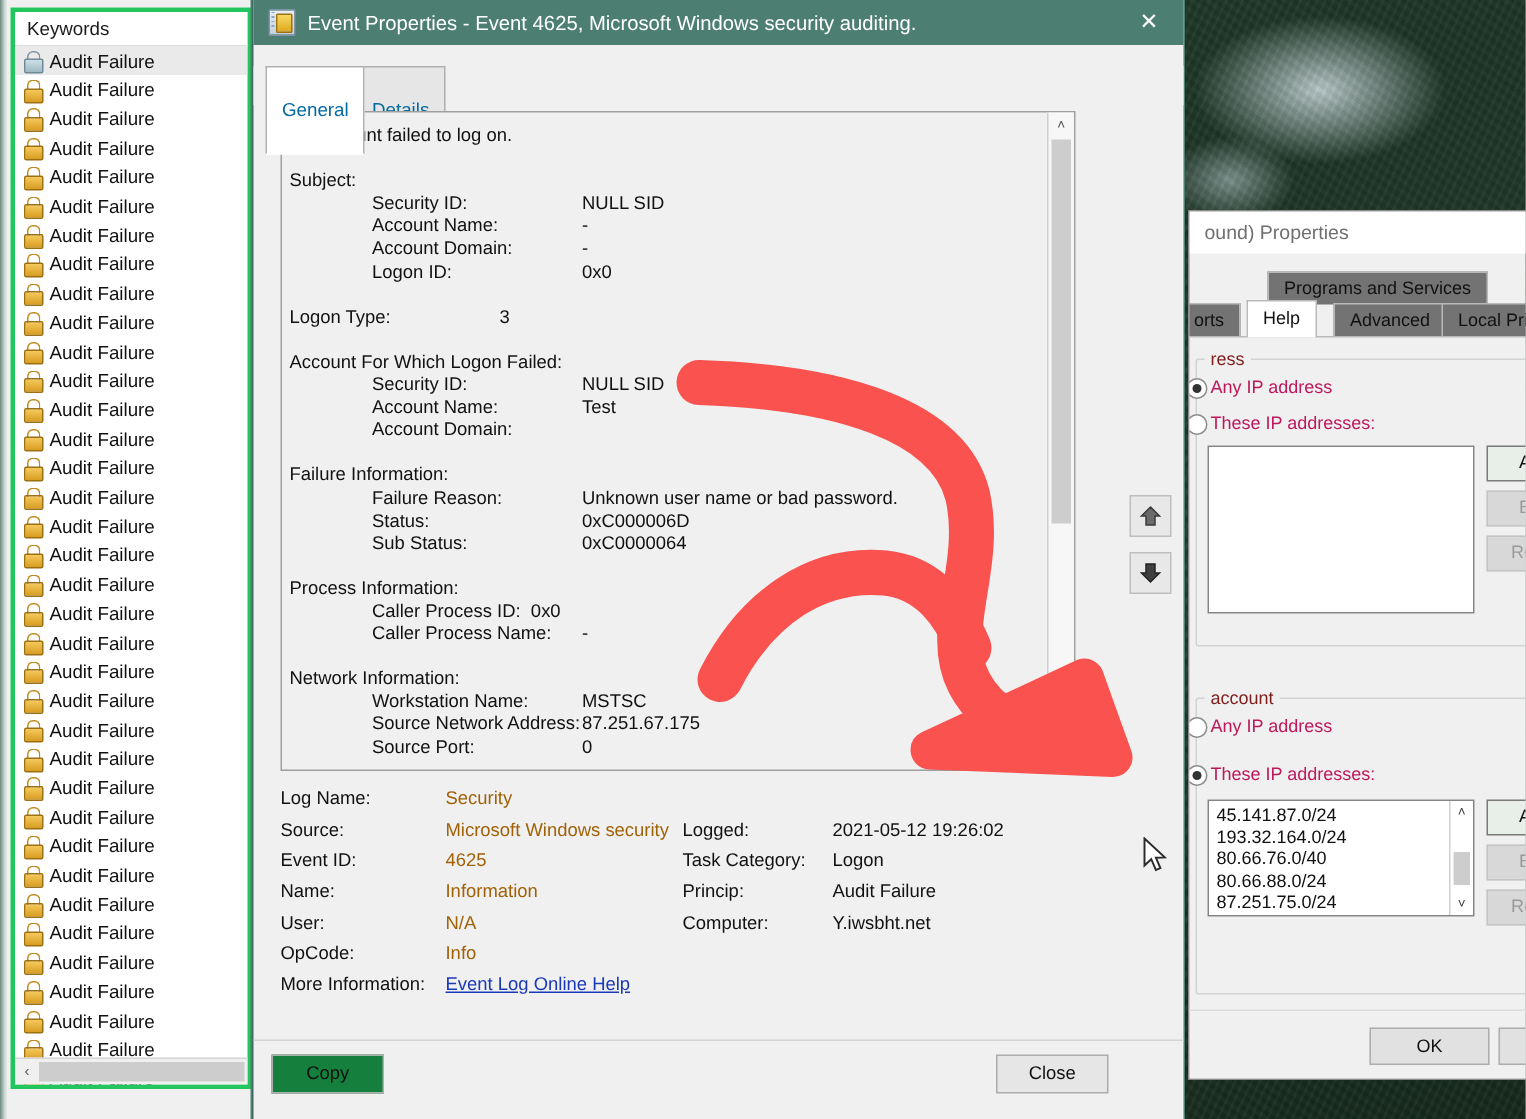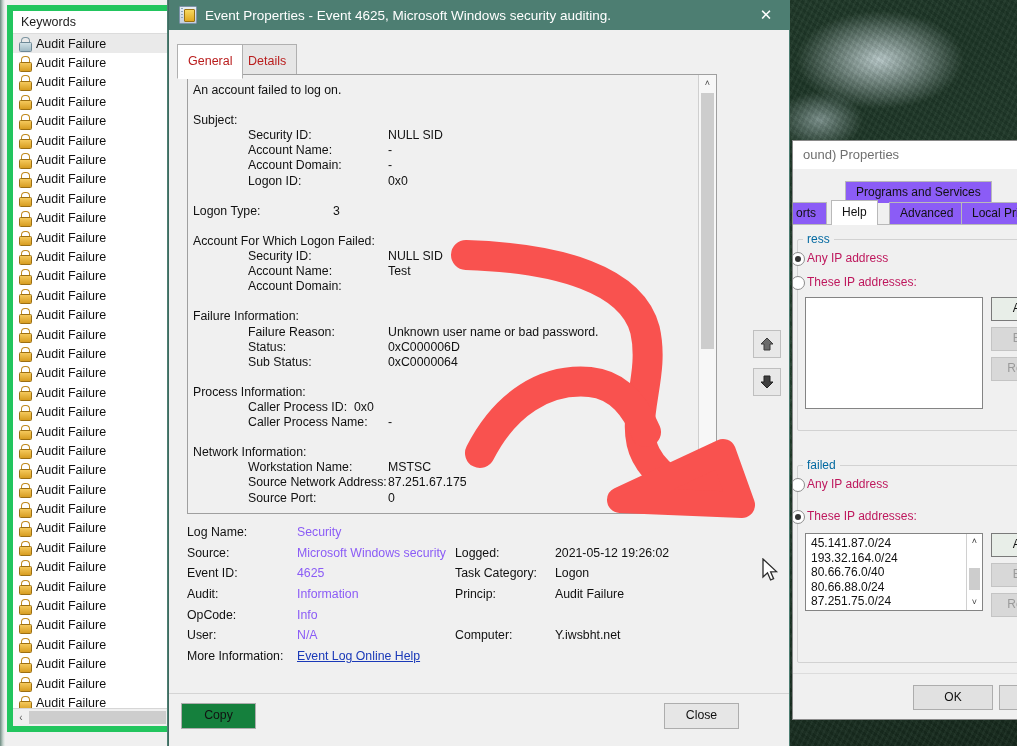--- a/index.html
+++ b/index.html
@@ -28,21 +28,21 @@
   }
   
   #evlist{
     position:absolute;left:0;top:0;width:168px;height:746px;
     background:#f0f0f0;border-right:1px solid #9a9a9a;z-index:5;
   }
   #evlist .edge{position:absolute;left:0;top:0;width:5px;height:746px;
     background:linear-gradient(90deg,#6d8b80,#c9d6d1 60%,#eef1ef);}
   #evlist-inner{
     position:absolute;left:7px;top:5px;width:155px;height:715px;
-    background:#ffffff;border:6px solid #22c55e;overflow:hidden;
+    background:#ffffff;border:3px solid #22c55e;overflow:hidden;
   }
   #kw-header{
     height:22px;line-height:22px;padding-left:8px;font-size:12.5px;color:#1b1b1b;
     background:#fff;border-bottom:1px solid #dcdcdc;
   }
   .kw-row{
     height:19.4px;display:flex;align-items:center;padding-left:5px;
     font-size:12.5px;color:#111;white-space:nowrap;
   }
   .kw-row.sel{background:#eaeaea;}
@@ -69,26 +69,26 @@
   #fw{
     position:absolute;left:792px;top:140px;width:280px;height:578px;
     background:#f0f0f0;border:1px solid #8a8a8a;z-index:6;
     font-size:12px;color:#111;overflow:hidden;
   }
   #fw-title{height:28px;line-height:28px;padding-left:10px;font-size:13px;color:#6f6f6f;background:#fff;}
   #fw-tabstrip{position:absolute;left:0;top:40px;width:280px;height:44px;}
   .fw-tabrow{position:absolute;left:0;width:280px;height:22px;}
   .fw-tab{
     position:absolute;height:21px;line-height:21px;padding:0 10px;font-size:12px;
-    background:#8b5cf6;border:1px solid #b9b9b9;border-bottom:none;color:#111;white-space:nowrap;
+    background:#737373;border:1px solid #b9b9b9;border-bottom:none;color:#111;white-space:nowrap;
   }
   .fw-tab.active{background:#fff;height:24px;line-height:23px;border-bottom:none;z-index:3;}
   #fw-body{position:absolute;left:0;top:83px;width:280px;height:450px;background:#f0f0f0;border-top:1px solid #b9b9b9;}
   .fw-group{position:absolute;left:4px;width:272px;border:1px solid #d2d2d2;border-radius:2px;}
-  .fw-legend{position:absolute;font-size:12px;color:#0369a1;background:#f0f0f0;padding:0 4px;}
+  .fw-legend{position:absolute;font-size:12px;color:#7f1d1d;background:#f0f0f0;padding:0 4px;}
   .radio{position:absolute;width:12px;height:12px;border-radius:50%;border:1px solid #8c8c8c;background:#fff;}
   .radio.on:after{content:"";position:absolute;left:3px;top:3px;width:6px;height:6px;border-radius:50%;background:#333;}
   .fw-lab{position:absolute;font-size:12px;color:#be185d;white-space:nowrap;}
   .fw-listbox{
     position:absolute;background:#fff;border:1px solid #848484;overflow:hidden;
     font-size:12px;color:#111;
   }
   .fw-listbox .ip{padding-left:5px;line-height:14.6px;white-space:nowrap;}
   .fw-vscroll{position:absolute;right:0;top:0;width:15px;height:100%;background:#fff;border-left:1px solid #d0d0d0;}
   .fw-vscroll .ar{height:15px;text-align:center;font-size:9px;color:#3a3a3a;line-height:15px;}
@@ -117,21 +117,21 @@
     background:linear-gradient(180deg,#e9eef4,#c3cfdc);border:1px solid #7d93a8;border-radius:1px;
   }
   #evp-icon:before{content:"";position:absolute;left:1px;top:1px;width:2px;height:12px;
     background:repeating-linear-gradient(180deg,#8fa6ba 0 1px,transparent 1px 3px);}
   #evp-icon:after{content:"";position:absolute;left:4px;top:2px;width:9px;height:11px;
     background:linear-gradient(180deg,#f7d85f,#e0a920);border:1px solid #9a7212;border-radius:1px;}
   #evp-close{position:absolute;right:0;top:0;width:46px;height:30px;line-height:30px;text-align:center;
     color:#fff;font-size:15px;}
   #evp-tabs{height:26px;position:relative;background:#f0f0f0;margin-top:14px;}
   .ev-tab{
-    position:absolute;top:0;height:25px;line-height:24px;padding:4px 10px;font-size:12.5px;color:#b91c1c;
+    position:absolute;top:0;height:25px;line-height:24px;padding:16px 10px;font-size:12.5px;color:#0369a1;
     background:#e6e6e6;border:1px solid #b0b0b0;
   }
   .ev-tab.active{background:#fff;border-bottom-color:#fff;z-index:2;}
   #ev-textbox-wrap{position:absolute;left:18px;top:74px;width:528px;height:438px;
     background:#f0f0f0;border:1px solid #9f9f9f;}
   #ev-text{
     position:absolute;left:0;top:0;width:505px;height:436px;padding:8px 0 0 5px;
     font-size:12.3px;color:#111;line-height:15.1px;box-sizing:border-box;
     white-space:pre;
   }
@@ -144,21 +144,21 @@
   }
   #ev-vscroll .ar{height:17px;line-height:17px;text-align:center;font-size:9px;color:#4a4a4a;}
   #ev-vscroll .th{position:absolute;left:2px;top:18px;width:13px;height:256px;background:#cdcdcd;}
   .navbtn{
     position:absolute;left:584px;width:26px;height:26px;background:#e8e8e8;border:1px solid #bfbfbf;
     display:flex;align-items:center;justify-content:center;
   }
   #ev-details{position:absolute;left:18px;top:522px;width:560px;font-size:12.3px;color:#111;}
   .drow{display:flex;height:20.6px;align-items:center;}
   .dk{width:110px;flex:0 0 auto;color:#111;}
-  .dv{width:158px;flex:0 0 auto;color:#8b5cf6;}
+  .dv{width:158px;flex:0 0 auto;color:#a16207;}
   .dk2{width:100px;flex:0 0 auto;color:#111;}
   .dv2{flex:1;color:#111;}
   #ev-link{color:#1a39b8;text-decoration:underline;}
   #evp-sep{position:absolute;left:0;bottom:52px;width:620px;height:1px;background:#d4d4d4;}
   #btn-copy{position:absolute;left:12px;bottom:17px;width:73px;height:24px;line-height:23px;text-align:center;
     font-size:12.3px;background:#15803d;border:1px solid #adadad;color:#111;}
   #btn-close{position:absolute;right:50px;bottom:17px;width:73px;height:24px;line-height:23px;text-align:center;
     font-size:12.3px;background:#e6e6e6;border:1px solid #adadad;color:#111;}
   
   #redarrow{position:absolute;left:0;top:0;width:1017px;height:746px;z-index:30;pointer-events:none;}
@@ -193,21 +193,21 @@
     <div class="radio on" style="left:-2px;top:27px;"></div>
     <div class="fw-lab" style="left:14px;top:26px;">Any IP address</div>
     <div class="radio" style="left:-2px;top:51px;"></div>
     <div class="fw-lab" style="left:14px;top:50px;">These IP addresses:</div>
     <div class="fw-listbox" style="left:12px;top:72px;width:176px;height:110px;"></div>
     <div class="fw-btn def" style="left:198px;top:72px;">Ad</div>
     <div class="fw-btn dis" style="left:198px;top:102px;">Ed</div>
     <div class="fw-btn dis" style="left:198px;top:132px;">Rem</div>
 
     <div class="fw-group" style="top:240px;height:196px;"></div>
-    <div class="fw-legend" style="left:10px;top:233px;">failed</div>
+    <div class="fw-legend" style="left:10px;top:233px;">account</div>
     <div class="radio" style="left:-2px;top:253px;"></div>
     <div class="fw-lab" style="left:14px;top:252px;">Any IP address</div>
     <div class="radio on" style="left:-2px;top:285px;"></div>
     <div class="fw-lab" style="left:14px;top:284px;">These IP addresses:</div>
 
     <div class="fw-listbox" style="left:12px;top:308px;width:176px;height:76px;">
       <div style="position:absolute;left:0;top:2px;width:160px;">
         <div class="ip">45.141.87.0/24</div>
         <div class="ip">193.32.164.0/24</div>
         <div class="ip">80.66.76.0/40</div>
@@ -539,34 +539,34 @@
       <span class="dk2">Logged:</span>
       <span class="dv2">2021-05-12 19:26:02</span>
     </div>
     <div class="drow">
       <span class="dk">Event ID:</span>
       <span class="dv">4625</span>
       <span class="dk2">Task Category:</span>
       <span class="dv2">Logon</span>
     </div>
     <div class="drow">
-      <span class="dk">Audit:</span>
+      <span class="dk">Name:</span>
       <span class="dv">Information</span>
       <span class="dk2">Princip:</span>
       <span class="dv2">Audit Failure</span>
-    </div>
-    <div class="drow">
-      <span class="dk">OpCode:</span>
-      <span class="dv">Info</span>
     </div>
     <div class="drow">
       <span class="dk">User:</span>
       <span class="dv">N/A</span>
       <span class="dk2">Computer:</span>
       <span class="dv2">Y.iwsbht.net</span>
+    </div>
+    <div class="drow">
+      <span class="dk">OpCode:</span>
+      <span class="dv">Info</span>
     </div>
     <div class="drow">
       <span class="dk">More Information:</span>
       <span id="ev-link">Event Log Online Help</span>
     </div>
   </div>
 
   <div id="evp-sep"></div>
   <div id="btn-copy">Copy</div>
   <div id="btn-close">Close</div>

